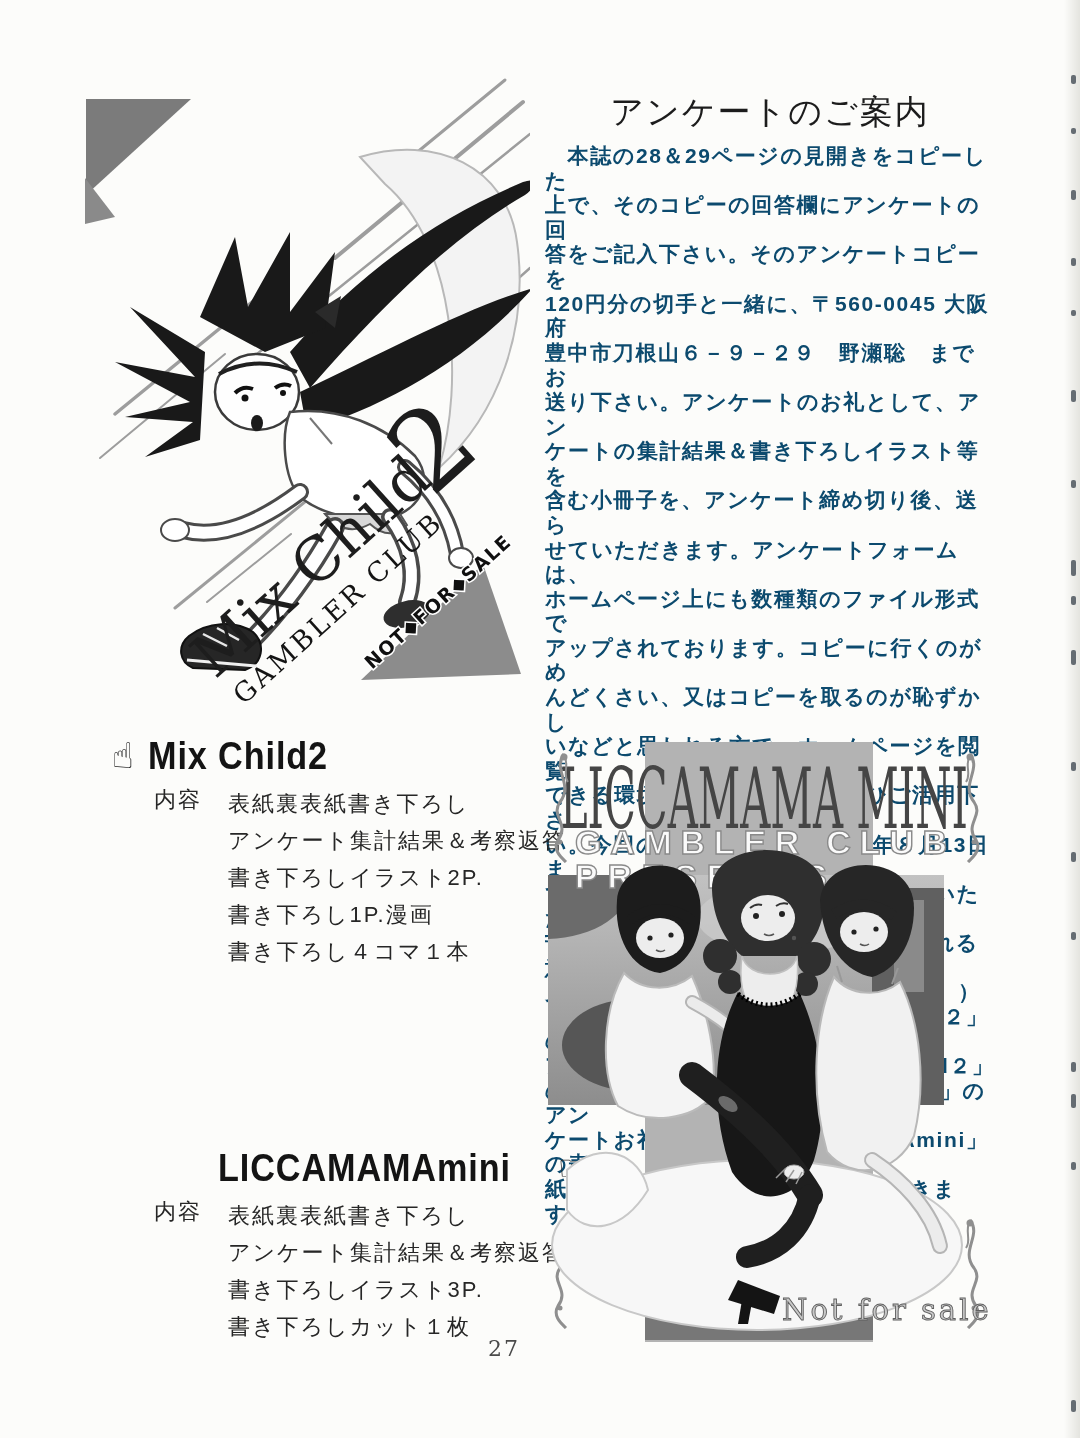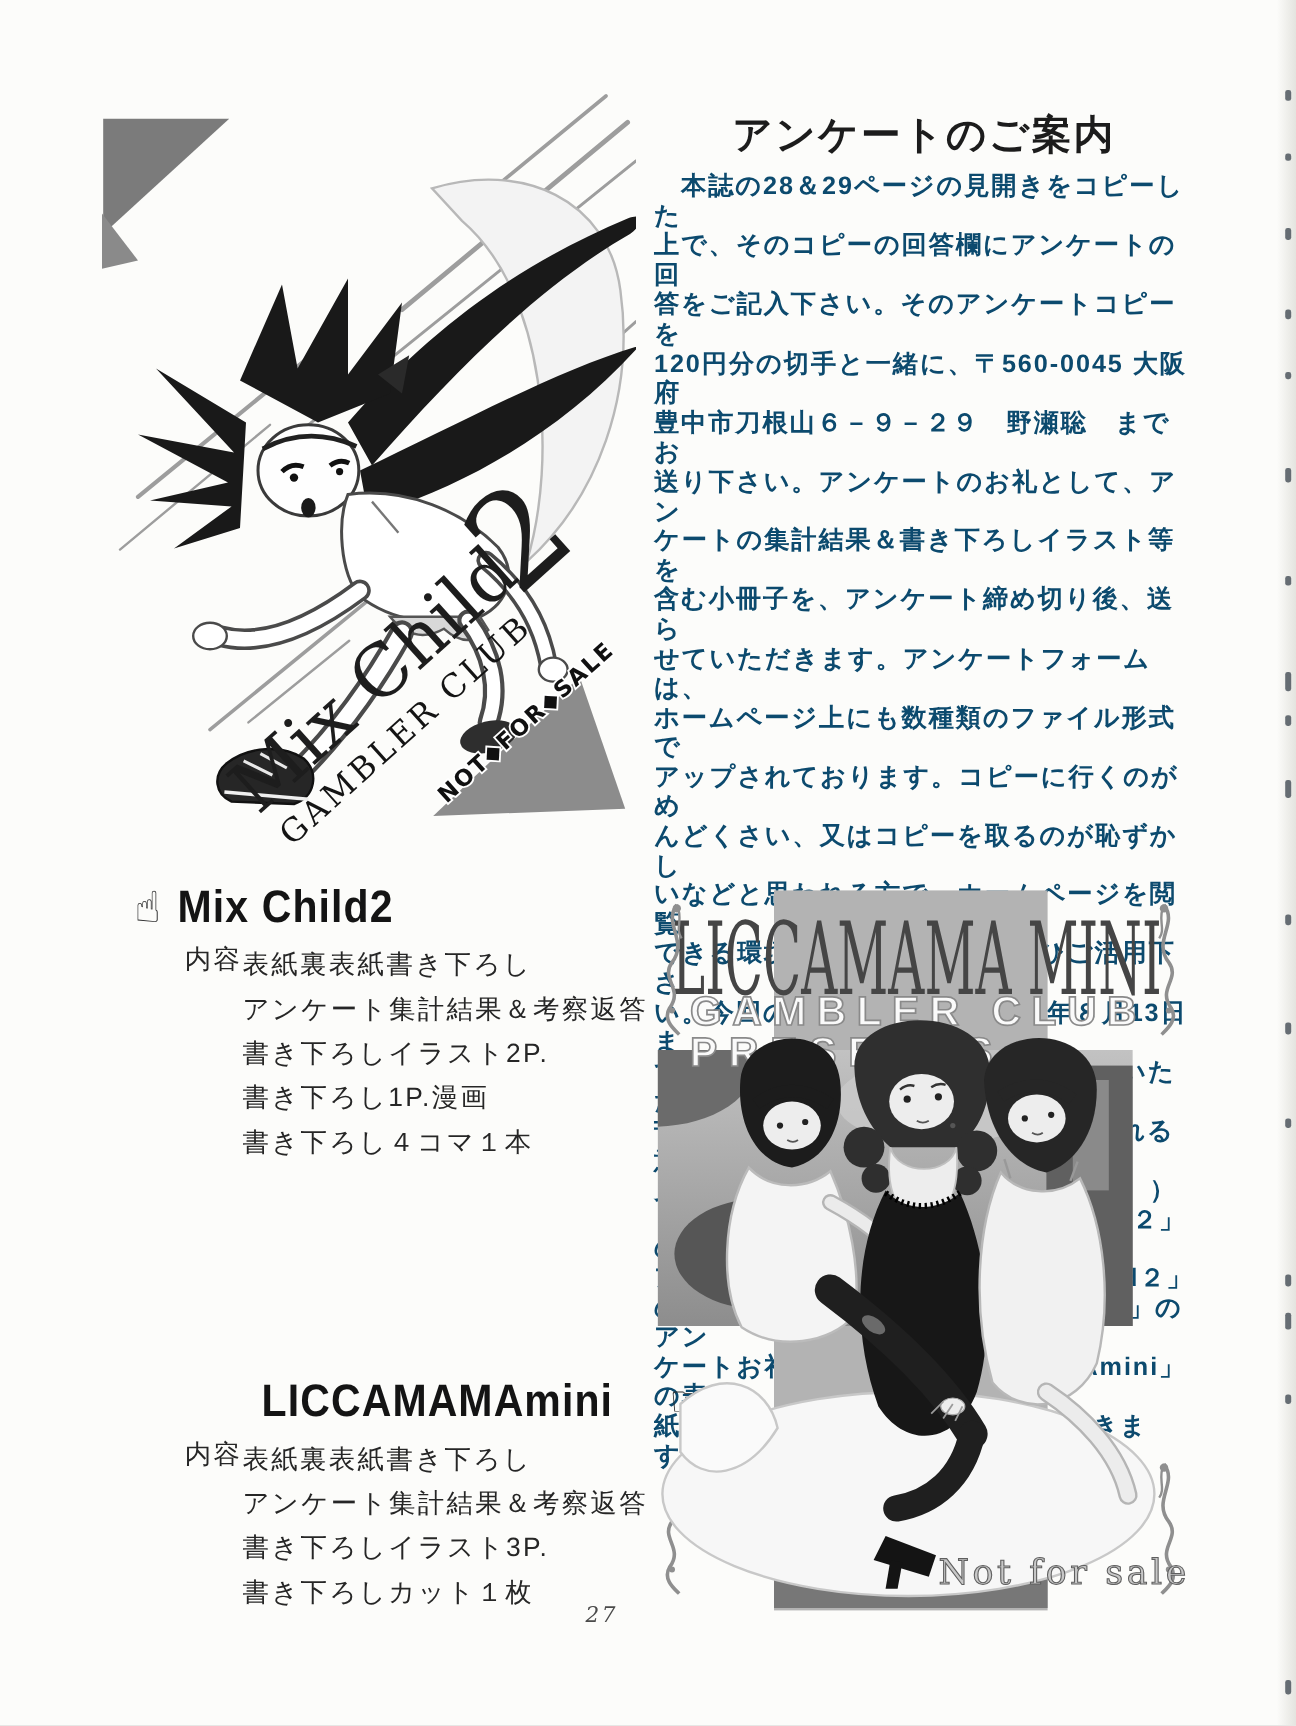--- a/index.html
+++ b/index.html
@@ -8,42 +8,42 @@
     background:#fcfcfa; overflow:hidden;
     font-family:"Liberation Sans","DejaVu Sans",sans-serif; color:#222;
   }
   .edge-shade{position:absolute;top:0;right:0;width:16px;height:100%;
     background:linear-gradient(to left,#e4e4df,rgba(255,255,255,0));}
   .bind-mark{position:absolute;left:1071px;width:5px;background:#4e565e;border-radius:2px;opacity:.85;}
 
   
   .survey{position:absolute;left:545px;top:92px;width:450px;}
   .survey-title{font-size:33px;letter-spacing:2px;text-align:center;color:#1c1c1c;
-    font-weight:700;line-height:40px;}
+    font-weight:400;line-height:40px;}
   .survey-body{margin-top:12px;font-size:21px;line-height:24.6px;letter-spacing:1.6px;
     color:#0c4a6e;white-space:pre-line;font-weight:bold;}
   .survey-body + .survey-body{margin-top:0;}
 
   
   .spec{position:absolute;}
   .spec-mix{left:112px;top:734px;}
   .spec-licca{left:112px;top:1146px;}
   .spec-title-row{display:flex;align-items:center;gap:14px;height:44px;}
   .hand{font-size:36px;color:#2e2e2e;line-height:1;}
   .spec-title{font-size:38px;font-weight:bold;color:#141414;
     transform:scaleX(.9);transform-origin:left center;white-space:nowrap;letter-spacing:1px;}
   .spec-licca .spec-title-row{padding-left:106px;}
   .spec-format{margin:8px 0 0 42px;font-size:22px;letter-spacing:2px;color:#262626;}
   .spec-content{display:flex;margin:7px 0 0 42px;}
-  .spec-label{font-size:22px;letter-spacing:2px;color:#262626;}
+  .spec-label{font-size:22px;letter-spacing:2px;margin-right:26px;color:#262626;}
   .spec-lines{font-size:22px;line-height:37px;letter-spacing:2px;color:#262626;white-space:pre-line;}
 
   .page-number{position:absolute;left:488px;top:1336px;
-    font-family:"DejaVu Serif","Liberation Serif",serif;font-style:italic;
-    font-size:18px;letter-spacing:2px;color:#4a4a4a;}
+    font-family:"DejaVu Serif","Liberation Serif",serif;
+    font-size:22px;letter-spacing:2px;color:#4a4a4a;}
 
   .cover-art{position:absolute;}
   #mix-art{left:85px;top:62px;}
   #licca-art{left:542px;top:740px;}
 </style>
 </head>
 <body>
 
 <div class="scan-page">
 

